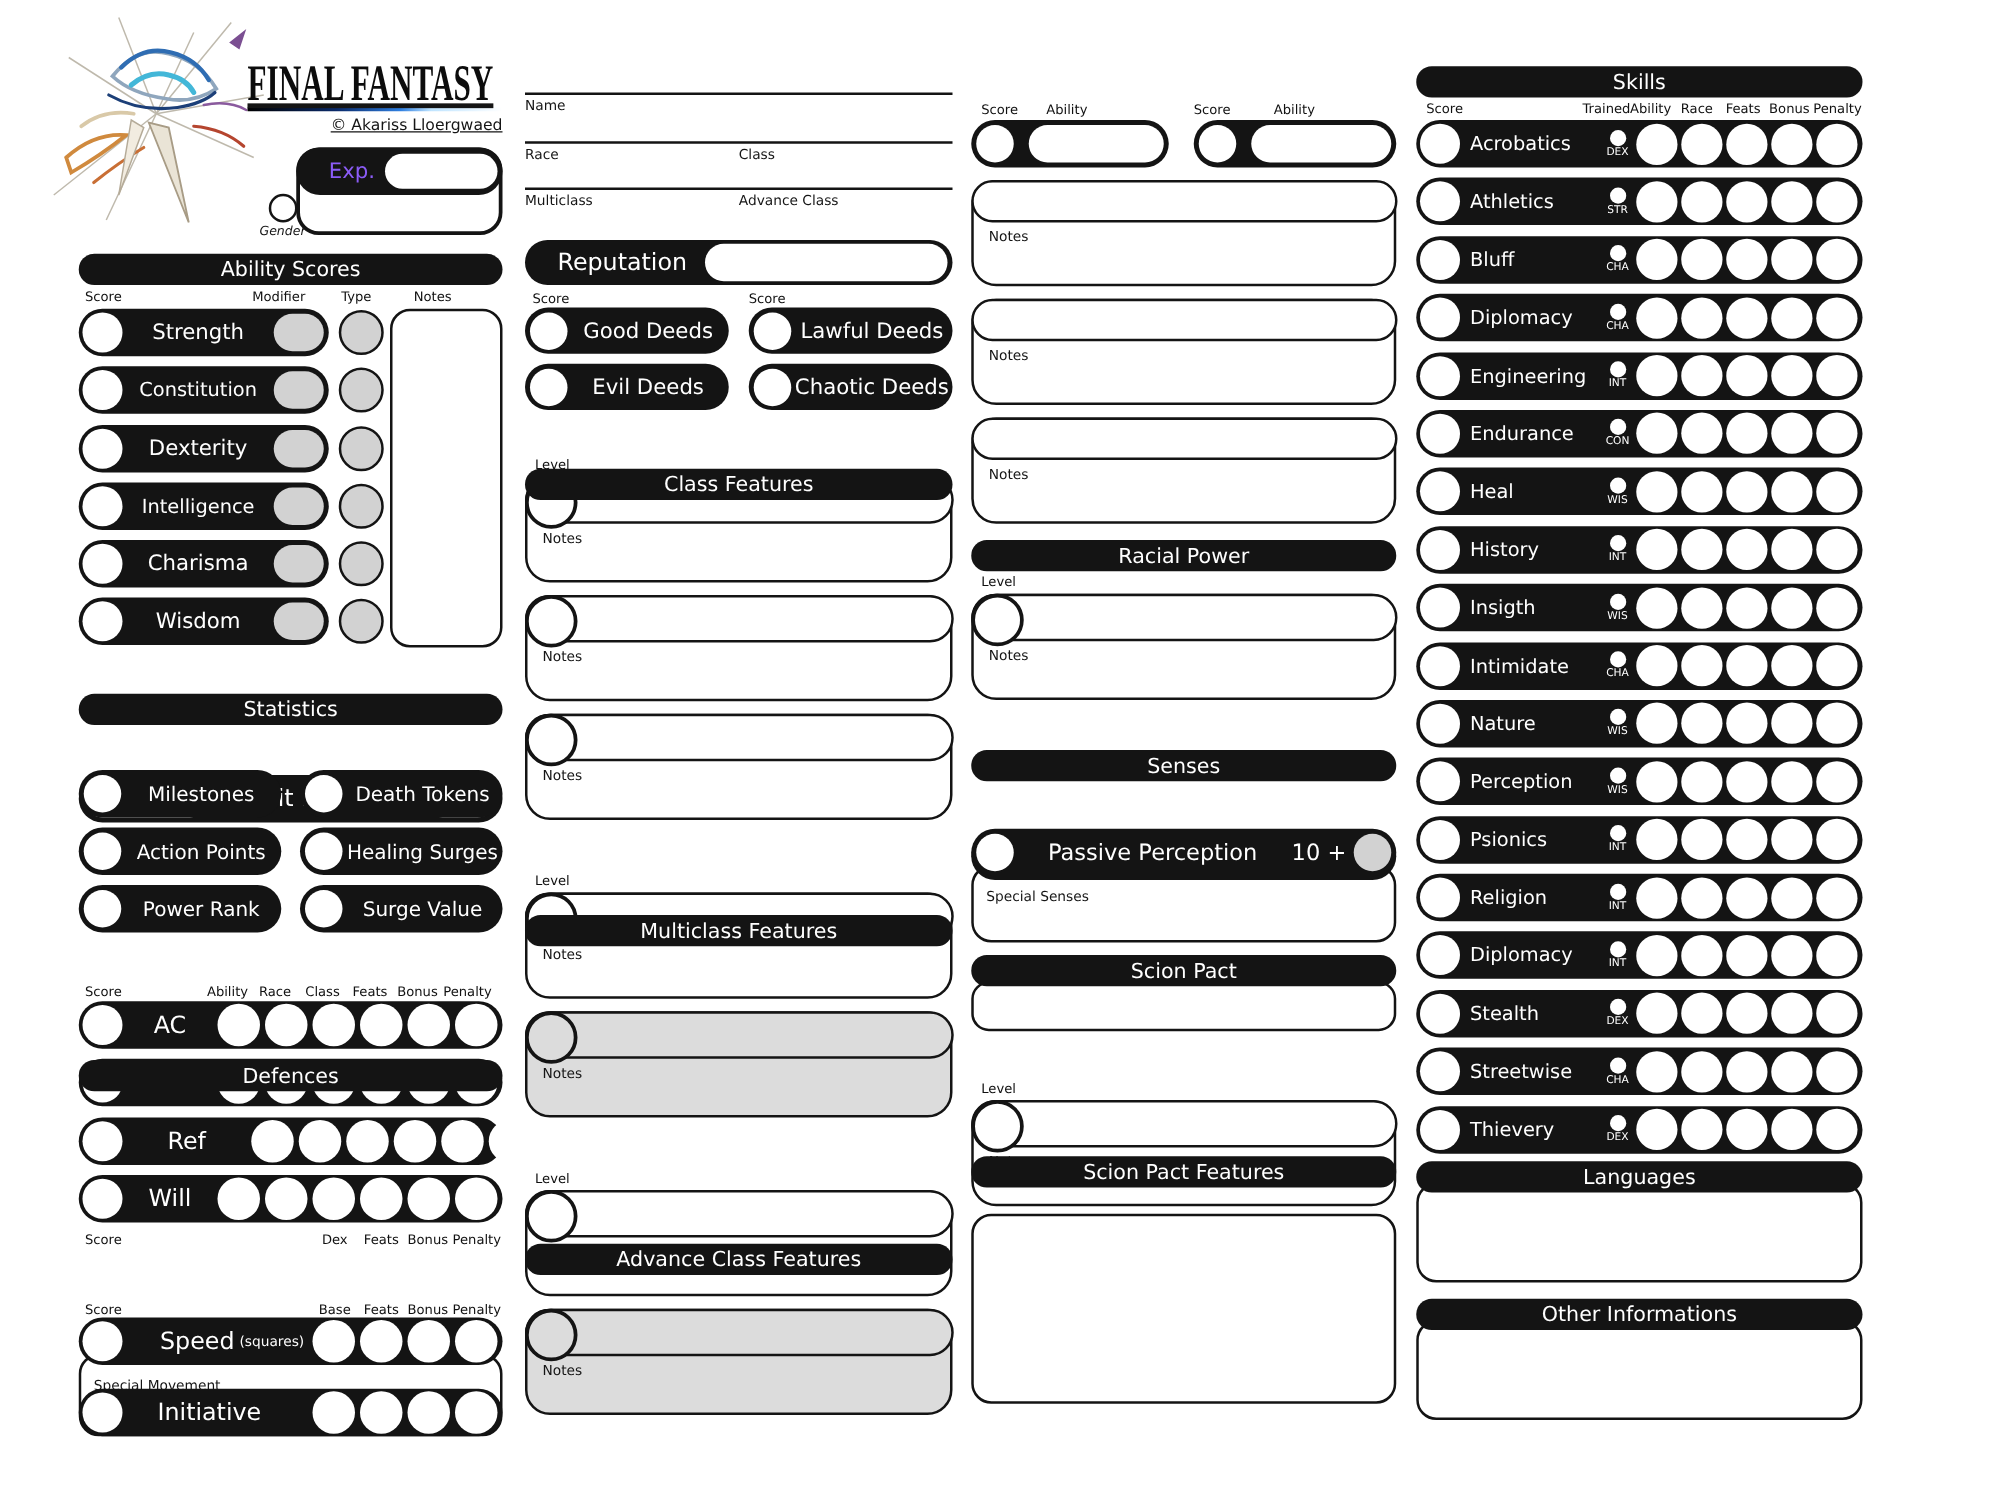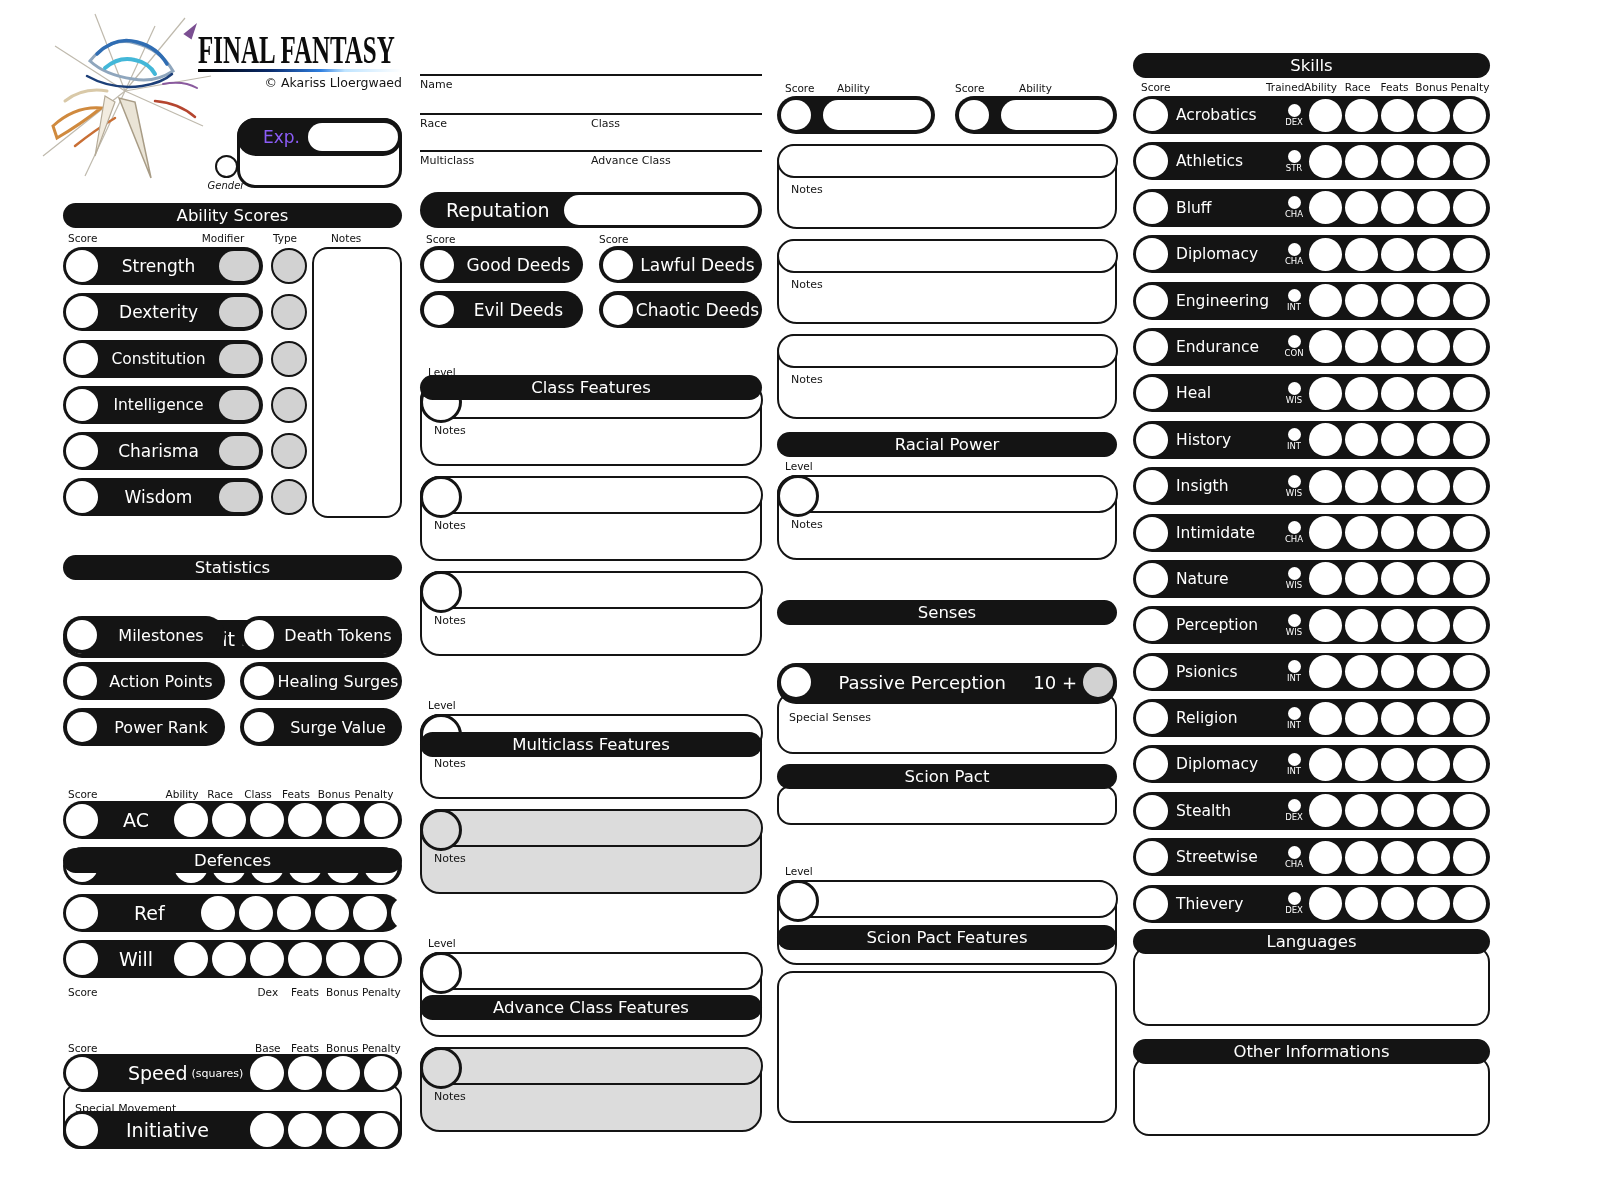--- a/index.html
+++ b/index.html
@@ -40,21 +40,21 @@
 
   .attach { border:2.5px solid #141414; border-radius:16px; background:#fff; position:relative; z-index:1; }
 
   .name17 { font-size:17px; }
   .name19 { font-size:19px; }
   .center { text-align:center; }
   .idline { border-bottom:2px solid #141414; }
   .idlbl { font-size:11px; padding-top:2px; display:flex; }
 
   
-  #wordmark { position:absolute; left:135px; top:26px; width:204px; }
+  #wordmark { position:absolute; left:135px; top:43px; width:204px;text-decoration:underline; }
   #wm-title { font-family:"Liberation Serif",serif; font-weight:bold; font-size:32px; white-space:nowrap;
               transform:scale(0.78,1.28); transform-origin:left top; color:#0c0c0c; letter-spacing:0px; height:42px; }
   #wm-line { height:3px; background:linear-gradient(90deg,#000 0%,#0a2a6a 35%,#2f7fe0 60%,#bfe4ff 72%,#fff 100%); margin-top:1px; }
   #wm-copy { font-size:12.5px; text-align:right; margin-top:3px; }
 
   
   #exp-wrap { position:absolute; left:174px; top:118px; width:165px; height:70px; border:3px solid #141414; border-radius:18px; }
   #exp-bar { position:absolute; top:-3px; left:-3px; right:-3px; height:38px; background:#141414;
              border-radius:999px; display:flex; align-items:center; color:#8b5cf6; font-size:17px; }
   #gender { position:absolute; left:140px; top:155px; width:46px; text-align:center; }
@@ -135,29 +135,29 @@
       <div class="pill abpill">
             <span class="c c32 ml3"></span>
         <span class="name17 center" style="flex:1;">Strength</span>
         <span class="oval grey" style="width:40px;margin-right:4px;"></span>
           </div>
       <span class="typec"></span>
     </div>
     <div class="abrow">
       <div class="pill abpill">
             <span class="c c32 ml3"></span>
-        <span class="name17 center" style="flex:1;">Dexterity</span>
+        <span class="name17 center" style="flex:1;font-size:15.5px;">Constitution</span>
         <span class="oval grey" style="width:40px;margin-right:4px;"></span>
           </div>
       <span class="typec"></span>
     </div>
     <div class="abrow">
       <div class="pill abpill">
             <span class="c c32 ml3"></span>
-        <span class="name17 center" style="flex:1;font-size:15.5px;">Constitution</span>
+        <span class="name17 center" style="flex:1;">Dexterity</span>
         <span class="oval grey" style="width:40px;margin-right:4px;"></span>
           </div>
       <span class="typec"></span>
     </div>
     <div class="abrow">
       <div class="pill abpill">
             <span class="c c32 ml3"></span>
         <span class="name17 center" style="flex:1;font-size:15.5px;">Intelligence</span>
         <span class="oval grey" style="width:40px;margin-right:4px;"></span>
           </div>

